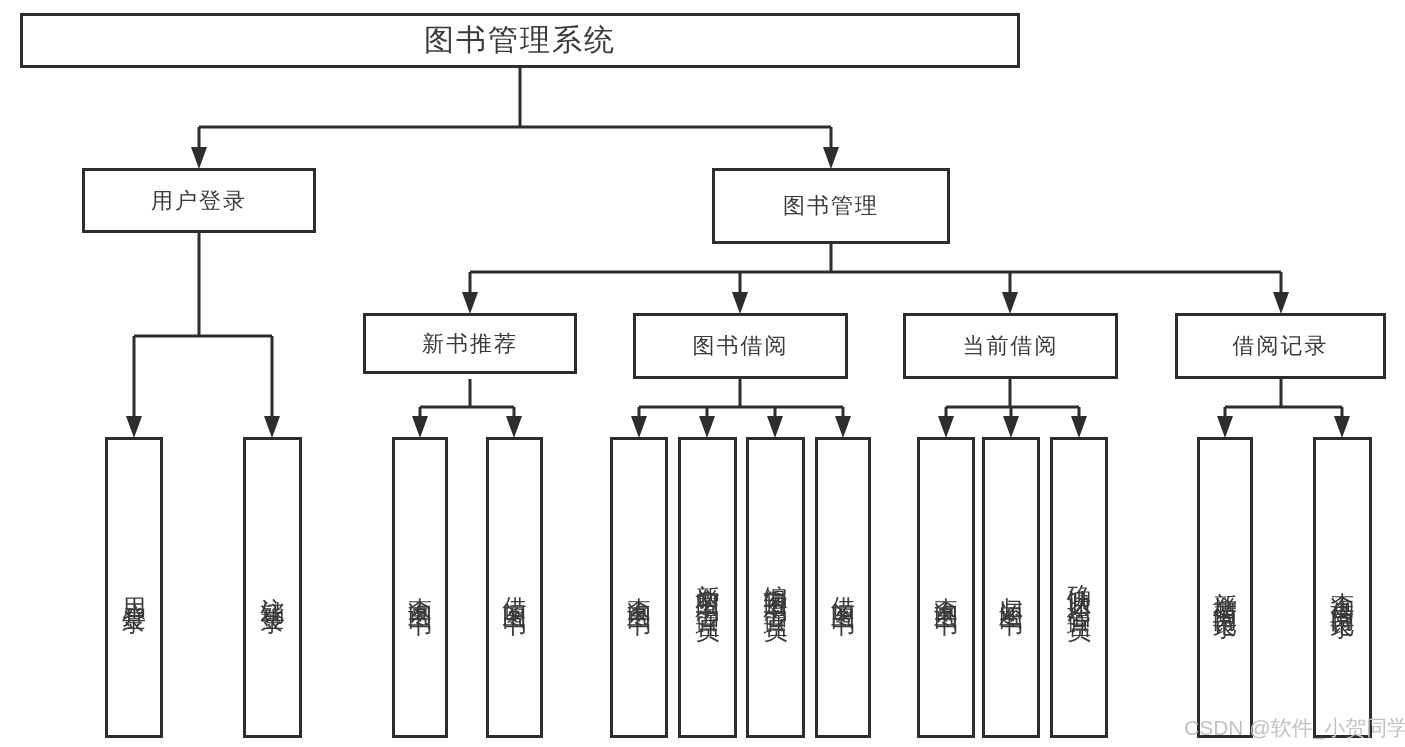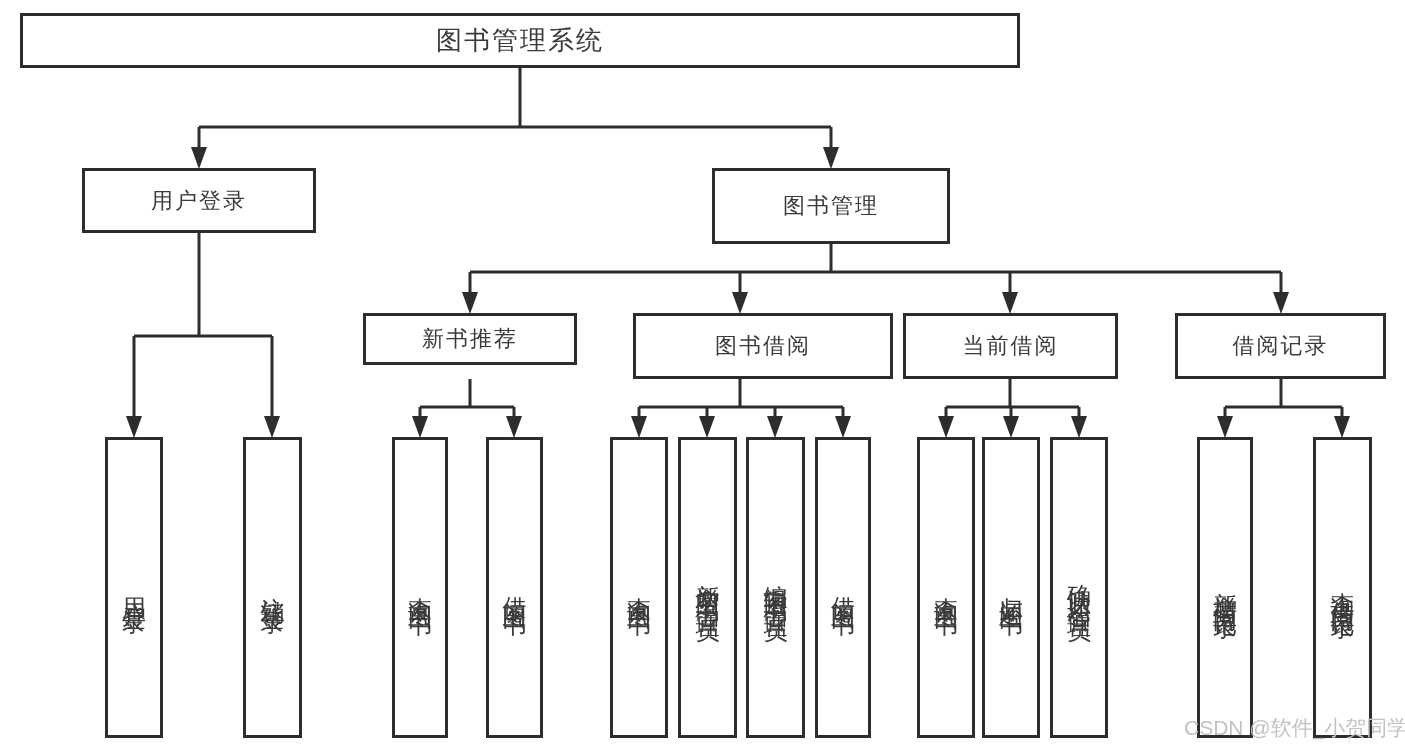--- a/index.html
+++ b/index.html
@@ -19,21 +19,21 @@
     align-items:center;
     justify-content:center;
     color:#3a3a3a;
   }
   .hnode span{
     font-size:22px;
     letter-spacing:2px;
     white-space:nowrap;
   }
   .rootnode span{
-    font-size:26px;
+    font-size:30px;
     letter-spacing:2px;
     white-space:nowrap;
   }
   .leaf span{
     writing-mode:vertical-rl;
     text-orientation:mixed;
     font-size:24px;
     letter-spacing:5px;
     line-height:1;
   }
@@ -93,24 +93,24 @@
     <span>图书管理系统</span>
   </div>
 
   <div class="node hnode" style="left:82px;top:168px;width:234px;height:65px">
     <span>用户登录</span>
   </div>
   <div class="node hnode" style="left:712px;top:168px;width:238px;height:76px">
     <span>图书管理</span>
   </div>
 
-  <div class="node hnode" style="left:363px;top:313px;width:214px;height:52px">
+  <div class="node hnode" style="left:363px;top:313px;width:214px;height:61px">
     <span>新书推荐</span>
   </div>
-  <div class="node hnode" style="left:633px;top:313px;width:260px;height:66px">
+  <div class="node hnode" style="left:633px;top:313px;width:215px;height:66px">
     <span>图书借阅</span>
   </div>
   <div class="node hnode" style="left:903px;top:313px;width:215px;height:66px">
     <span>当前借阅</span>
   </div>
   <div class="node hnode" style="left:1175px;top:313px;width:211px;height:66px">
     <span>借阅记录</span>
   </div>
 
   <div class="node leaf" style="left:105px;top:437px;width:58px;height:301px">

